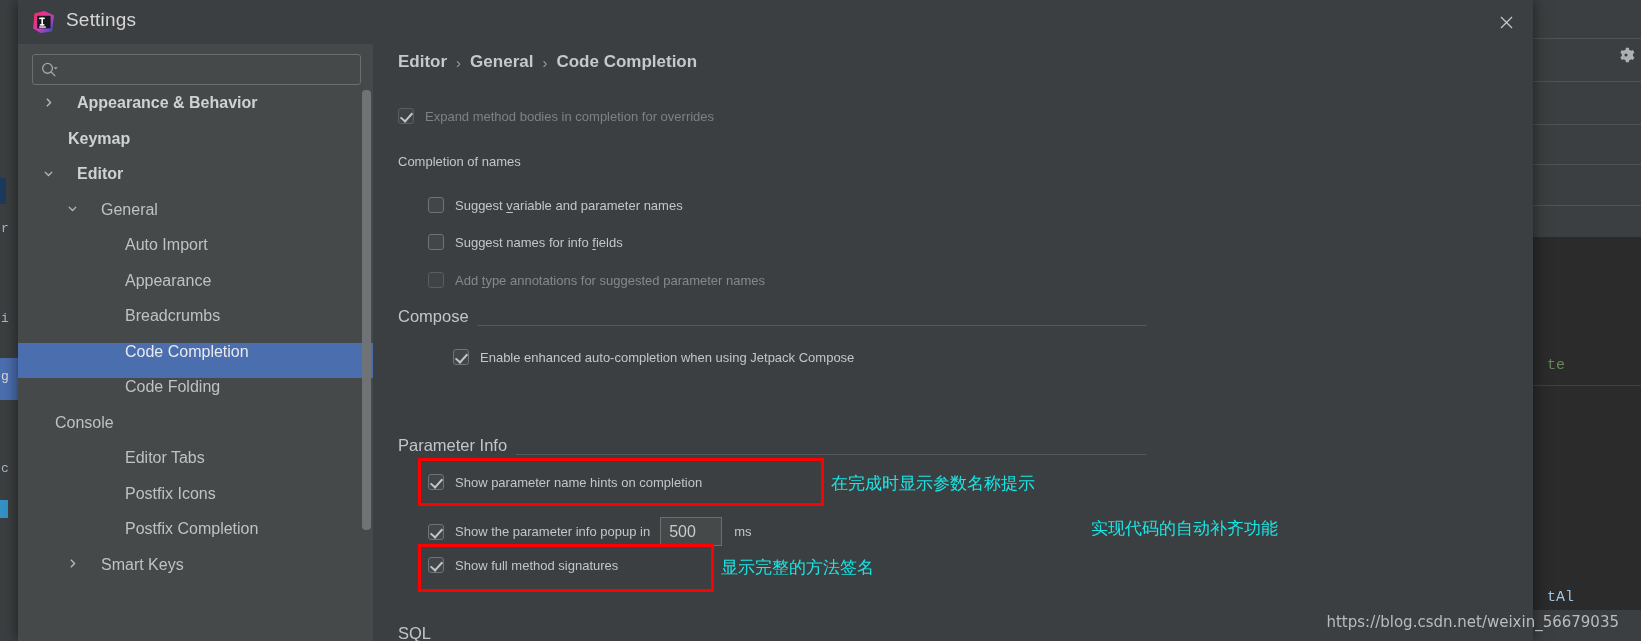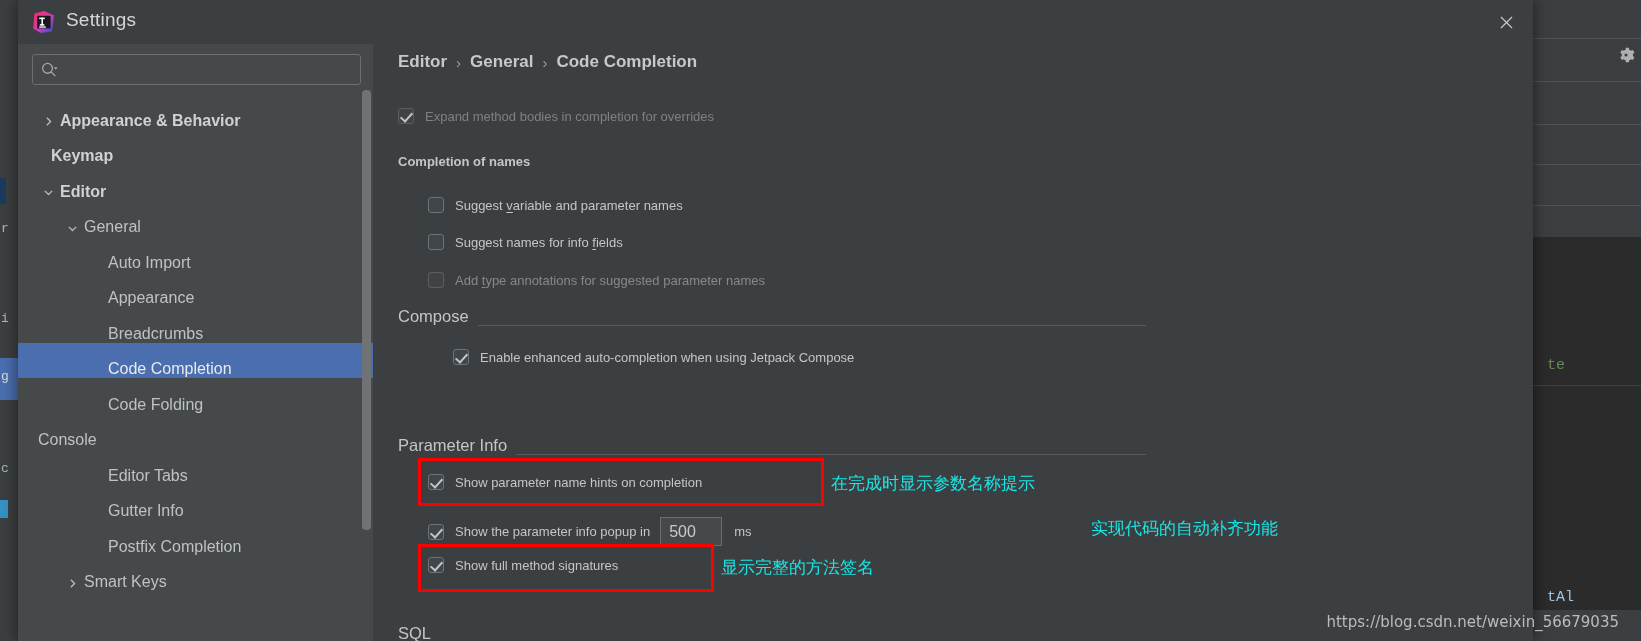--- a/index.html
+++ b/index.html
@@ -118,23 +118,23 @@
     font-family: "Liberation Sans", sans-serif;
   }
   #tree {
     position: absolute; left: 0; top: 50px;
     width: 355px; height: 547px;
     overflow: hidden;
   }
   .tree-row {
     position: relative;
     height: 35.5px;
-    display: flex; align-items: flex-end;
+    display: flex; align-items: flex-start;
     color: #bfc2c4; font-size: 16px;
-    cursor: default; white-space: nowrap;
+    cursor: default; white-space: nowrap; gap: 17px;
   }
   .tree-row.selected {
     background: #4b6eaf;
     color: #e8eaec;
   }
   .tree-row.bold { font-weight: bold; color: #cfd2d4; }
   .tree-arrow {
     width: 16px; height: 16px; margin-right: 4px;
     display: flex; align-items: center; justify-content: center;
     color: #b6b9bb; flex: 0 0 auto;
@@ -388,21 +388,21 @@
           <div class="tree-row" style="">
             <span class="tree-arrow empty"></span>
             <span class="tree-label">Console</span>
           </div>
           <div class="tree-row" style="padding-left: 70px;">
             <span class="tree-arrow empty"></span>
             <span class="tree-label">Editor Tabs</span>
           </div>
           <div class="tree-row" style="padding-left: 70px;">
             <span class="tree-arrow empty"></span>
-            <span class="tree-label">Gutter Info</span>
+            <span class="tree-label">Postfix Icons</span>
           </div>
           <div class="tree-row" style="padding-left: 70px;">
             <span class="tree-arrow empty"></span>
             <span class="tree-label">Postfix Completion</span>
           </div>
           <div class="tree-row" style="padding-left: 46px;">
             <span class="tree-arrow">
               <svg viewBox="0 0 16 16" width="13" height="13" fill="none" stroke="currentColor" stroke-width="1.7">
                 <polyline points="6,3.5 10.5,8 6,12.5"></polyline>
               </svg>
@@ -415,21 +415,21 @@
 
     <div id="right-pane">
 
       <div id="content-scroll">
 
         <div class="row" style="left:25px; top:64px;">
           <span class="cb checked disabled"></span>
           <span class="lbl dim">Expand method bodies in completion for overrides</span>
         </div>
 
-        <div class="row" style="left:25px; top:110px;font-weight:bold;">
+        <div class="row" style="left:25px; top:110px;">
           <span class="lbl">Completion of names</span>
         </div>
 
         <div class="row" style="left:55px; top:153px;">
           <span class="cb"></span>
           <span class="lbl"><span>Suggest </span><u>v</u><span>ariable and parameter names</span></span>
         </div>
 
         <div class="row" style="left:55px; top:190px;">
           <span class="cb"></span>

